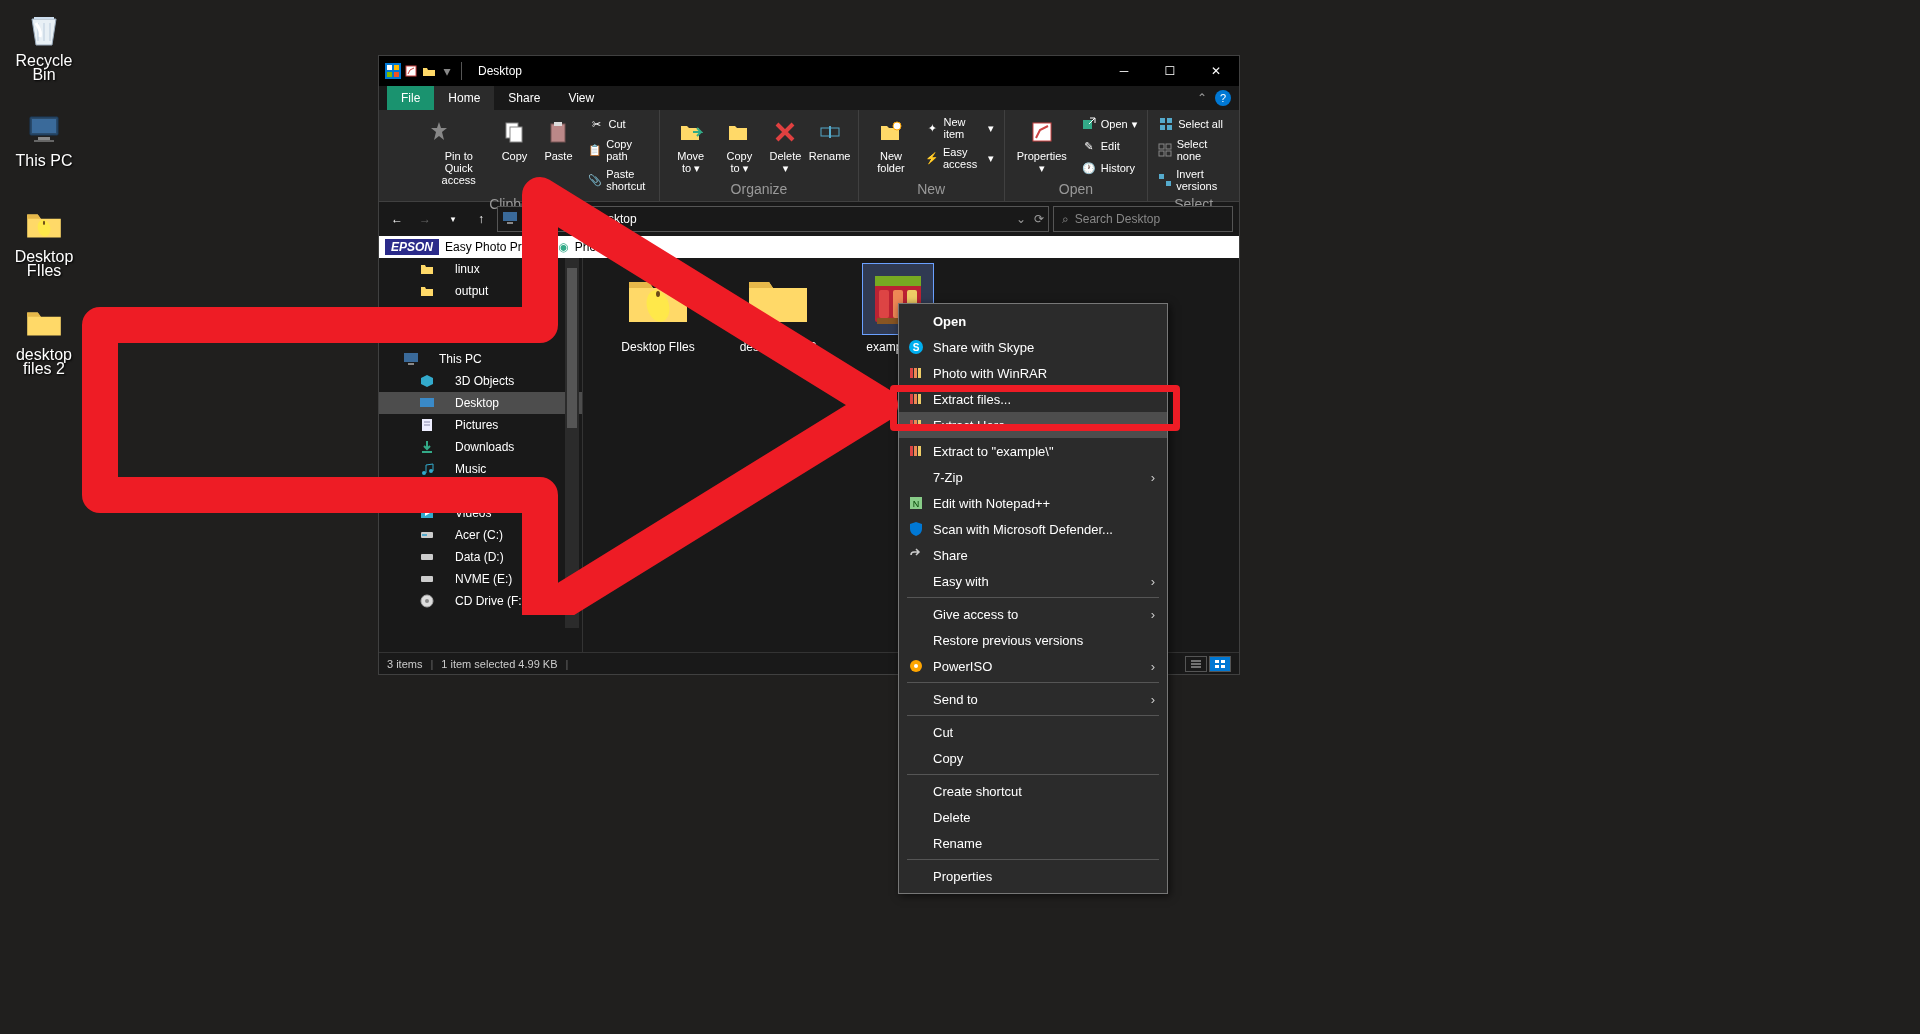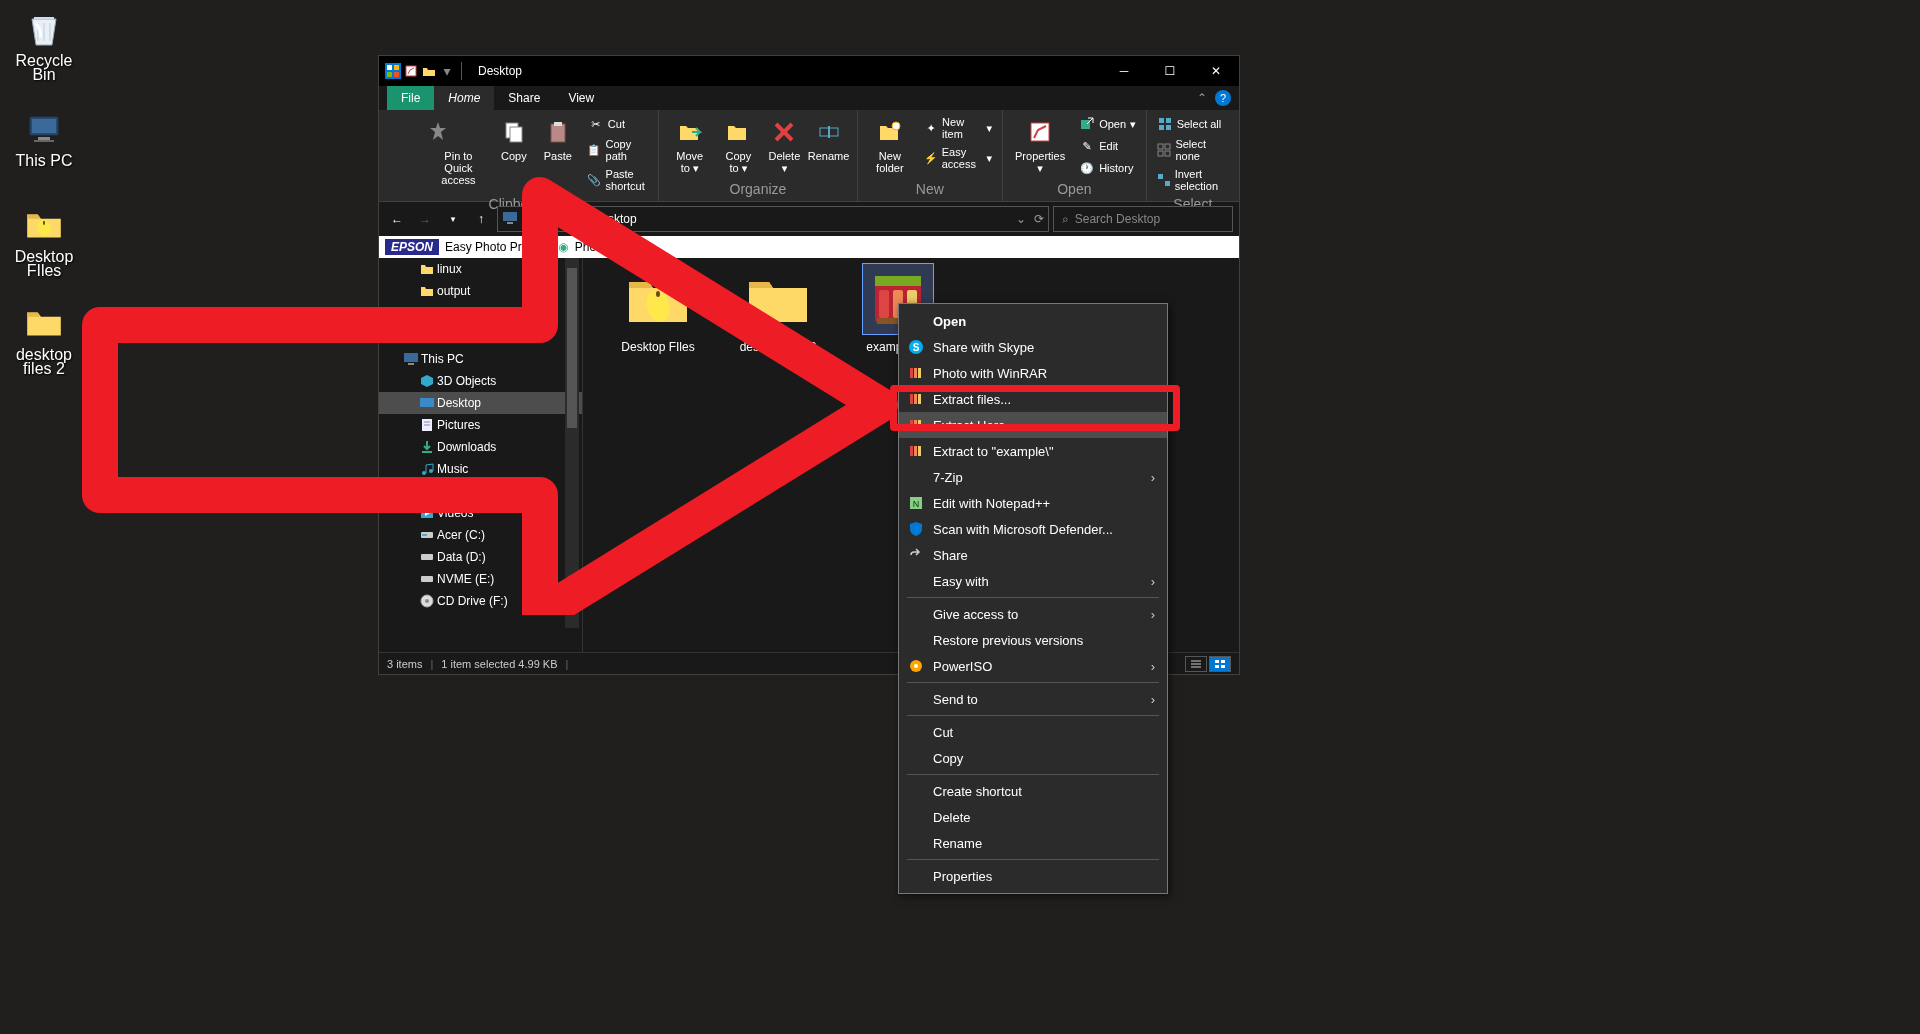--- a/index.html
+++ b/index.html
@@ -18,21 +18,21 @@
 .titlebar .tb-icons { display: flex; gap: 2px; padding-left: 6px; }
 .titlebar .tb-ico { width: 16px; height: 16px; display: flex; align-items: center; justify-content: center; }
 .titlebar .title { margin-left: 10px; font-size: 12px; color: #fff; }
 .titlebar .win-controls { margin-left: auto; display: flex; }
 .titlebar .win-btn { width: 46px; height: 30px; display: flex; align-items: center; justify-content: center; color: #fff; font-size: 12px; }
 
 
 .ribbon-tabs { height: 24px; background: #191919; display: flex; align-items: stretch; margin-left: 8px; }
 .ribbon-tab { padding: 0 14px; font-size: 12px; color: #fff; display: flex; align-items: center; }
 .ribbon-tab.file { background: #1a936f; }
-.ribbon-tab.active { background: #2b2b2b; font-style: italic; }
+.ribbon-tab.active { background: #2b2b2b; }
 .ribbon-right { margin-left: auto; display: flex; align-items: center; padding-right: 8px; gap: 8px; }
 
 
 .ribbon { height: 92px; background: #2b2b2b; display: flex; border-bottom: 1px solid #404040; }
 .ribbon-group { border-right: 1px solid #404040; display: flex; flex-direction: column; padding: 4px 6px 2px; }
 .ribbon-group-content { flex: 1; display: flex; align-items: flex-start; }
 .ribbon-group-label { font-size: 14px; color: #999; text-align: center; padding: 2px 0; }
 .ribbon-btn-big { display: flex; flex-direction: column; align-items: center; justify-content: flex-start; padding: 2px 6px; min-width: 44px; text-align: center; }
 .ribbon-btn-big .ric { width: 32px; height: 32px; margin-bottom: 2px; display: flex; align-items: center; justify-content: center; }
 .ribbon-btn-big .rlbl { font-size: 11px; color: #fff; line-height: 12px; }
@@ -48,21 +48,21 @@
 .addr-right { margin-left: auto; display: flex; gap: 8px; color: #999; }
 .searchbox { width: 180px; height: 26px; background: #191919; border: 1px solid #555; display: flex; align-items: center; padding: 0 8px; gap: 6px; color: #888; }
 
 
 .epsonbar { height: 22px; background: #fff; color: #000; display: flex; align-items: center; font-size: 12px; padding: 0 6px; gap: 6px; }
 .epson-brand { background: #2a2a8a; color: #fff; padding: 1px 6px; font-weight: bold; font-style: italic; }
 
 
 .body-area { display: flex; height: calc(100% - 30px - 24px - 92px - 34px - 22px - 22px); }
 .tree { width: 204px; background: #191919; overflow: hidden; border-right: 1px solid #333; }
-.tree-item { display: flex; align-items: center; gap: 2px; padding: 3px 0 3px 24px; font-size: 12px; color: #fff; }
+.tree-item { display: flex; align-items: center; gap: 20px; padding: 3px 0 3px 24px; font-size: 12px; color: #fff; }
 .tree-item.sel { background: #4d4d4d; }
 .tree-item.indent2 { padding-left: 40px; }
 .tree-item .ti { width: 16px; height: 16px; display: flex; align-items: center; justify-content: center; }
 .content { flex: 1; background: #191919; position: relative; padding: 10px; }
 .file-icon { position: absolute; width: 110px; text-align: center; }
 .file-icon .fi { width: 70px; height: 70px; margin: 0 auto 6px; display: flex; align-items: center; justify-content: center; }
 .file-icon .fl { font-size: 12px; color: #fff; }
 .file-icon.sel .fi { background: rgba(120,160,255,0.25); outline: 1px solid #6aa0ff; }
 
 
@@ -344,21 +344,21 @@
               </div>
               <span>Select none</span>
             </div>
           <div class="ribbon-btn-sm">
               <div class="sic">
                 <svg width="14" height="14" viewBox="0 0 14 14">
                   <rect x="1" y="1" width="5" height="5" fill="#5ac"></rect>
                   <rect x="8" y="8" width="5" height="5" fill="#5ac"></rect>
                 </svg>
               </div>
-              <span>Invert selection</span>
+              <span>Invert versions</span>
             </div>
         </div>
       </div>
       <div class="ribbon-group-label">Select</div>
     </div>
   </div>
 
   <div class="navbar">
     <div class="nav-btn">←</div>
     <div class="nav-btn" style="color:#666;">→</div>

